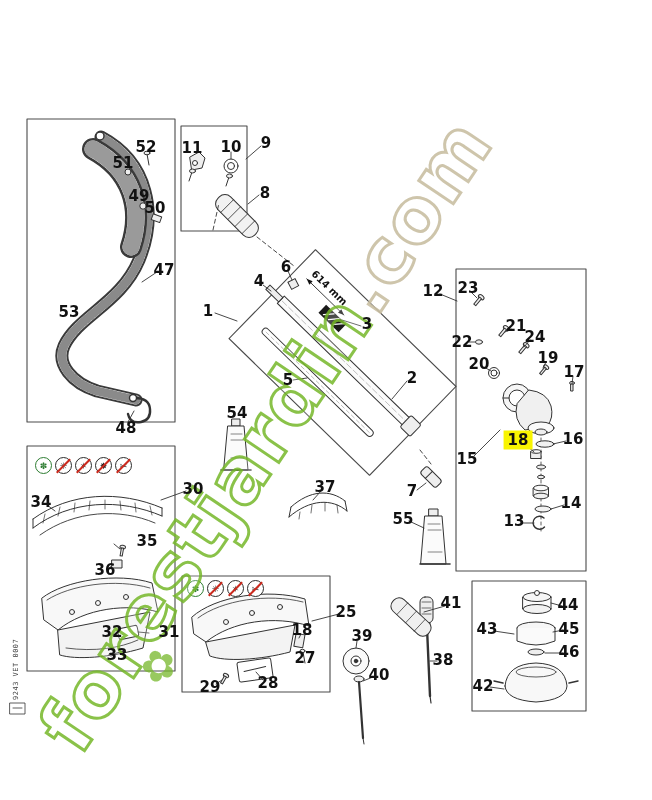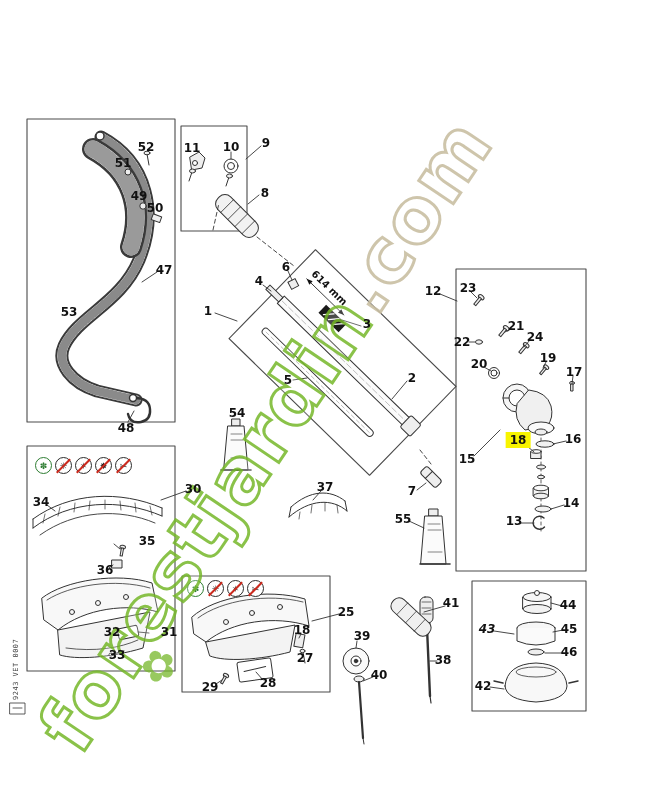--- a/index.html
+++ b/index.html
@@ -11,21 +11,21 @@
              transform:rotate(-56deg);transform-origin:0 50%;
              font-size:76px;font-weight:bold;letter-spacing:2px;pointer-events:none;}
   .wm-main{color:rgba(255,255,255,0.25);-webkit-text-stroke:3px var(--wm-green,#76b82a);
            opacity:.85;}
   .wm-suffix{color:rgba(255,255,255,0.25);-webkit-text-stroke:3px var(--wm-tan,#c9bfa3);
            opacity:.9;}
   .wm-flower{position:absolute;left:141px;top:641px;z-index:20;font-size:42px;
              color:var(--wm-green,#76b82a);opacity:.75;transform:rotate(-20deg);pointer-events:none;}
   
   .labels-layer{position:absolute;left:0;top:0;width:652px;height:800px;z-index:30;}
-  .part-label{position:absolute;transform:translate(-50%,-50%);font-size:12px;font-weight:bold;
+  .part-label{position:absolute;transform:translate(-50%,-50%);font-size:15px;font-weight:bold;
               color:#111;line-height:1;}
   .part-label.hl{background:var(--hl,#f8f400);padding:2px 4px;}
   
   .icon-strip{position:absolute;display:flex;gap:3px;z-index:15;}
   .strip-1{left:35px;top:457px;}
   .strip-2{left:187px;top:580px;}
   .sym{width:17px;height:17px;border:1.4px solid #2b2b2b;border-radius:50%;background:#fff;
        display:flex;align-items:center;justify-content:center;font-size:9px;color:#222;
        position:relative;box-sizing:border-box;}
   .sym.ok{border-color:var(--ok,#2e7d32);color:var(--ok,#2e7d32);}
@@ -375,21 +375,21 @@
       <div class="part-label" style="left: 107px; top: 655px; padding-left: 20px;">33</div>
       <div class="part-label" style="left: 41px; top: 502px;">34</div>
       <div class="part-label" style="left: 115px; top: 541px; margin-left: 32px;">35</div>
       <div class="part-label" style="left: 105px; top: 570px;">36</div>
       <div class="part-label" style="left: 325px; top: 487px;">37</div>
       <div class="part-label" style="left: 443px; top: 660px; text-align: center;">38</div>
       <div class="part-label" style="left: 362px; top: 636px;">39</div>
       <div class="part-label" style="left: 379px; top: 675px;">40</div>
       <div class="part-label" style="left: 451px; top: 603px;">41</div>
       <div class="part-label" style="left: 483px; top: 686px;">42</div>
-      <div class="part-label" style="left: 487px; top: 629px; font-style: italic;">43</div>
+      <div class="part-label" style="left: 487px; top: 629px;">43</div>
       <div class="part-label" style="left: 568px; top: 605px;">44</div>
       <div class="part-label" style="left: 569px; top: 629px;">45</div>
       <div class="part-label" style="left: 569px; top: 652px;">46</div>
       <div class="part-label" style="left: 164px; top: 270px;">47</div>
       <div class="part-label" style="left: 126px; top: 428px;">48</div>
       <div class="part-label" style="left: 139px; top: 196px;">49</div>
       <div class="part-label" style="left: 155px; top: 208px;">50</div>
       <div class="part-label" style="left: 123px; top: 163px;">51</div>
       <div class="part-label" style="left: 146px; top: 147px;">52</div>
       <div class="part-label" style="left: 69px; top: 312px;">53</div>

